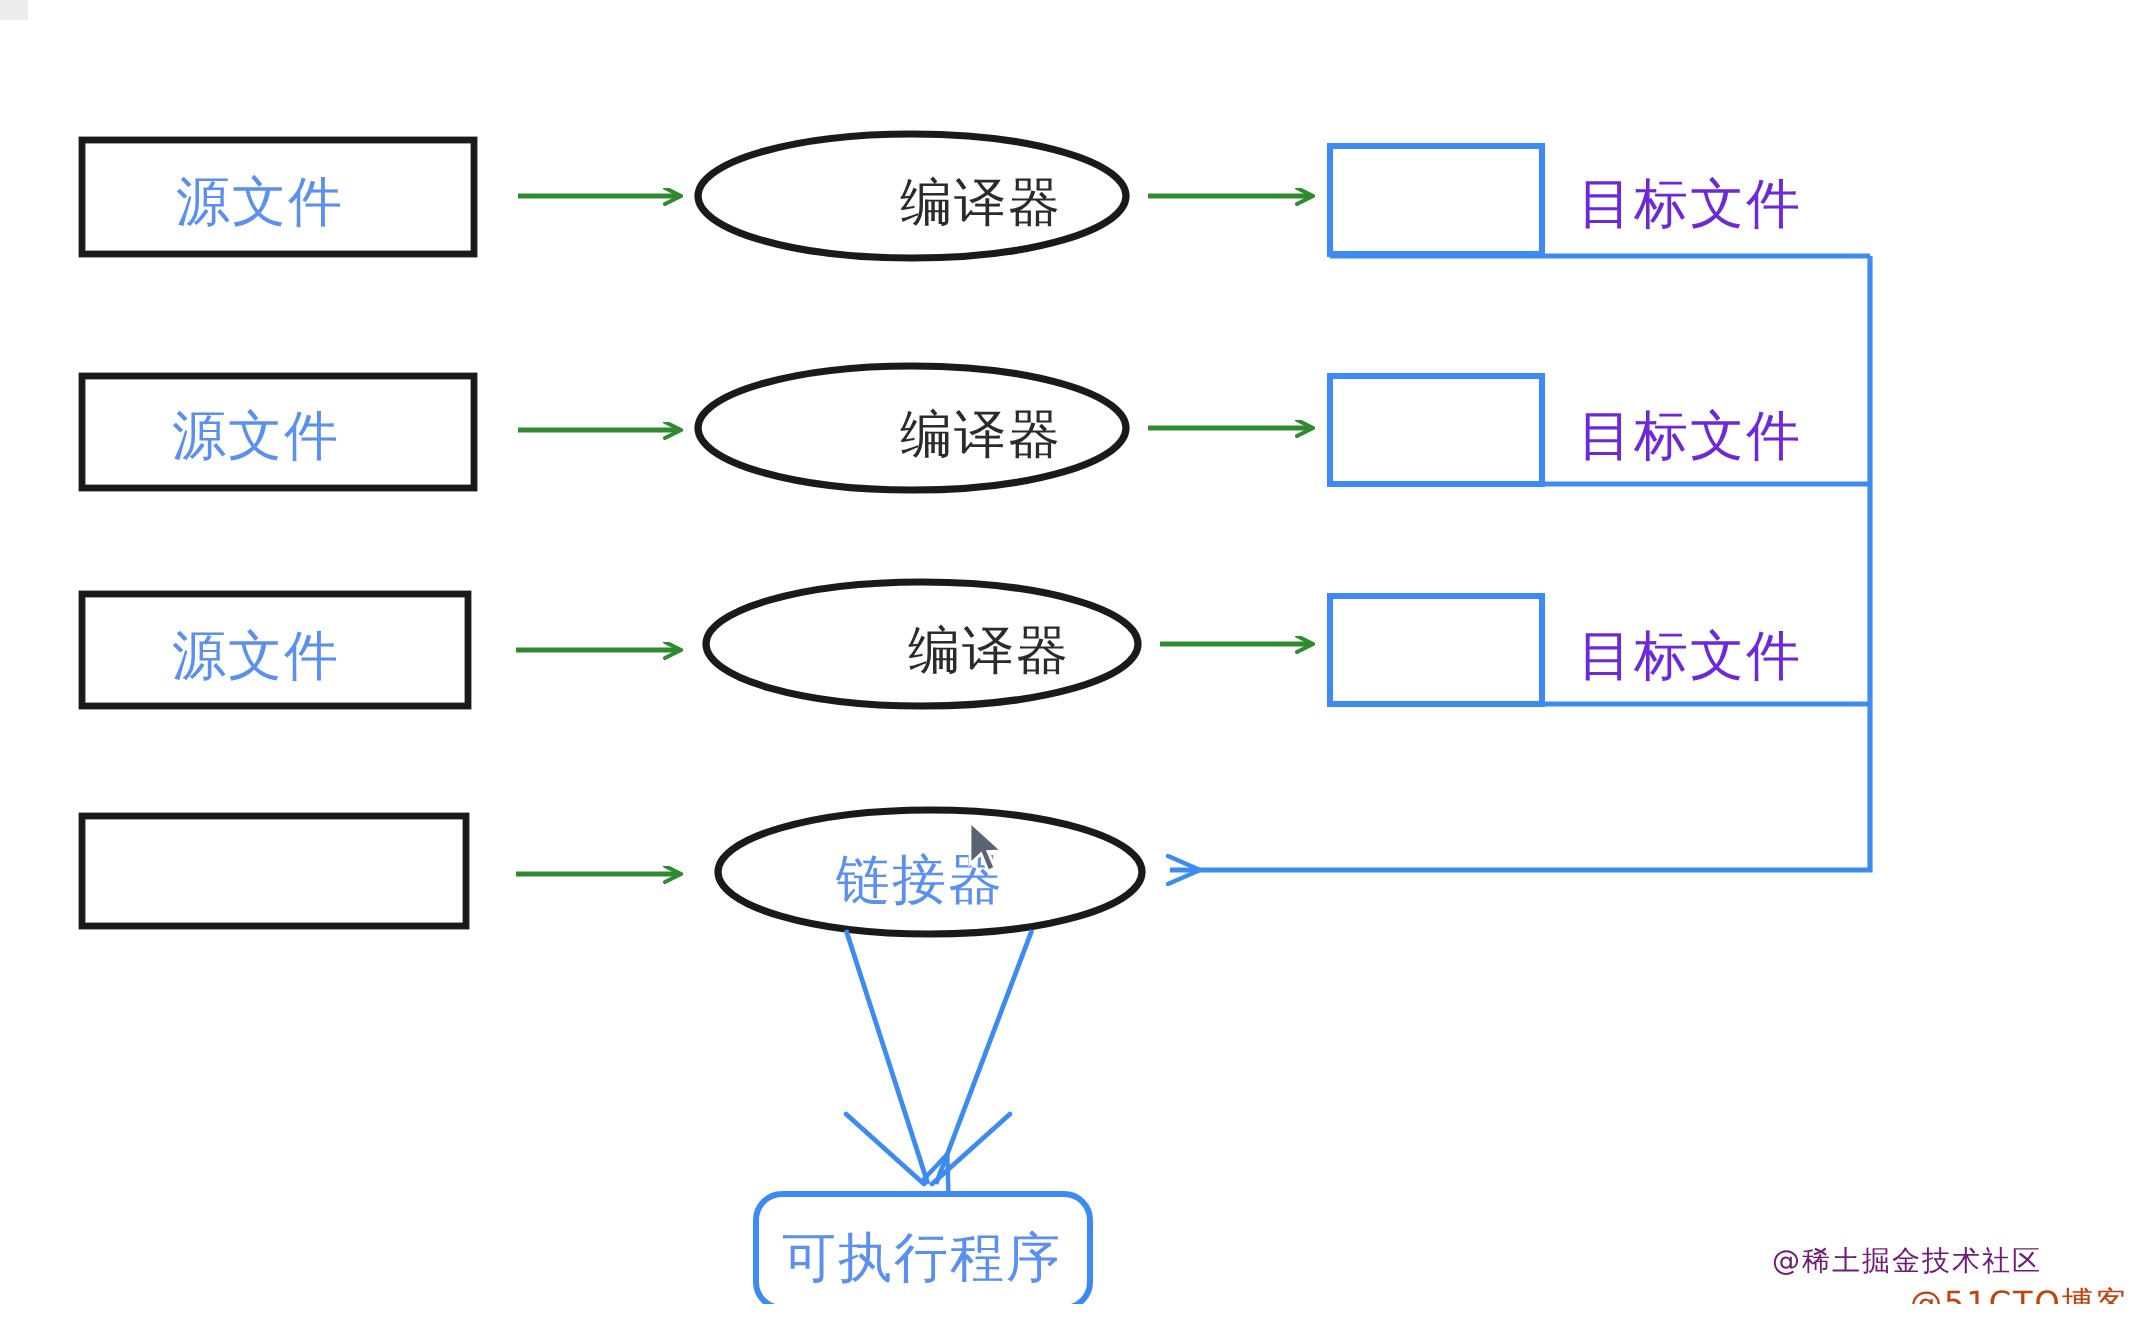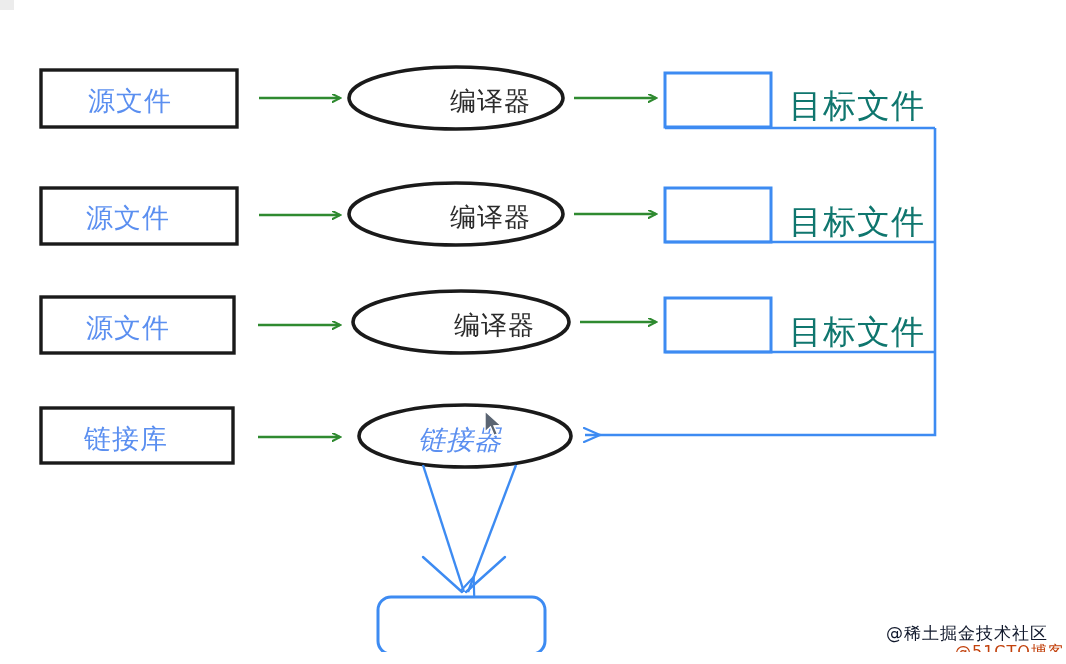--- a/index.html
+++ b/index.html
@@ -39,36 +39,35 @@
   .lbl-compiler {
     font-size: 26px;
     color: #2b2b2b;
     font-weight: 400;
     margin-left: 40px;
   }
   .lbl-linker {
     font-size: 27px;
     color: #5b8ff0;
     font-weight: 400;
-    font-style: italic;
   }
   .lbl-obj {
-    font-size: 33px;
-    color: #0f766e;
+    font-size: 27px;
+    color: #6d28d9;
     font-weight: 400;
   }
   .lbl-exe {
     font-size: 27px;
     color: #5b8ff0;
     font-weight: 400;
   }
   .watermark-main {
     position: absolute;
-    font-size: 17px;
-    color: #0f172a;
+    font-size: 14px;
+    color: #701a75;
     letter-spacing: 1px;
     white-space: nowrap;
     text-align: center;
   }
   .watermark-sub {
     position: absolute;
     font-size: 16px;
     color: #c2410c;
     letter-spacing: 1px;
     white-space: nowrap;
@@ -146,23 +145,23 @@
   <div class="node-label lbl-obj" style="left:789px; top:84px;">目标文件</div>
 
   <div class="node-label lbl-src" style="left:86px; top:200px;">源文件</div>
   <div class="node-label lbl-compiler" style="left:410px; top:200px;">编译器</div>
   <div class="node-label lbl-obj" style="left:789px; top:200px;">目标文件</div>
 
   <div class="node-label lbl-src" style="left:86px; top:310px;">源文件</div>
   <div class="node-label lbl-compiler" style="left:414px; top:308px;">编译器</div>
   <div class="node-label lbl-obj" style="left:789px; top:310px;">目标文件</div>
 
-  <div class="node-label lbl-src" style="left:84px; top:421px;">链接库</div>
   <div class="node-label lbl-linker" style="left:418px; top:422px;">链接器</div>
 
+  <div class="node-label lbl-exe" style="left:391px; top:611px;">可执行程序</div>
 
   <svg class="cursor" style="left:483px; top:410px;" width="22" height="30" viewBox="0 0 22 30">
     <path d="M2,1 L2,22 L7.5,17 L11,25.5 L14.5,24 L11,15.8 L18,15.5 Z" fill="#5a6472" stroke="#ffffff" stroke-width="1.4"></path>
   </svg>
 
   <div class="watermark-main" style="left:886px; top:622px;">@稀土掘金技术社区</div>
   <div class="watermark-sub" style="left:955px; top:642px;">@51CTO博客</div>
 
 </div>
 

